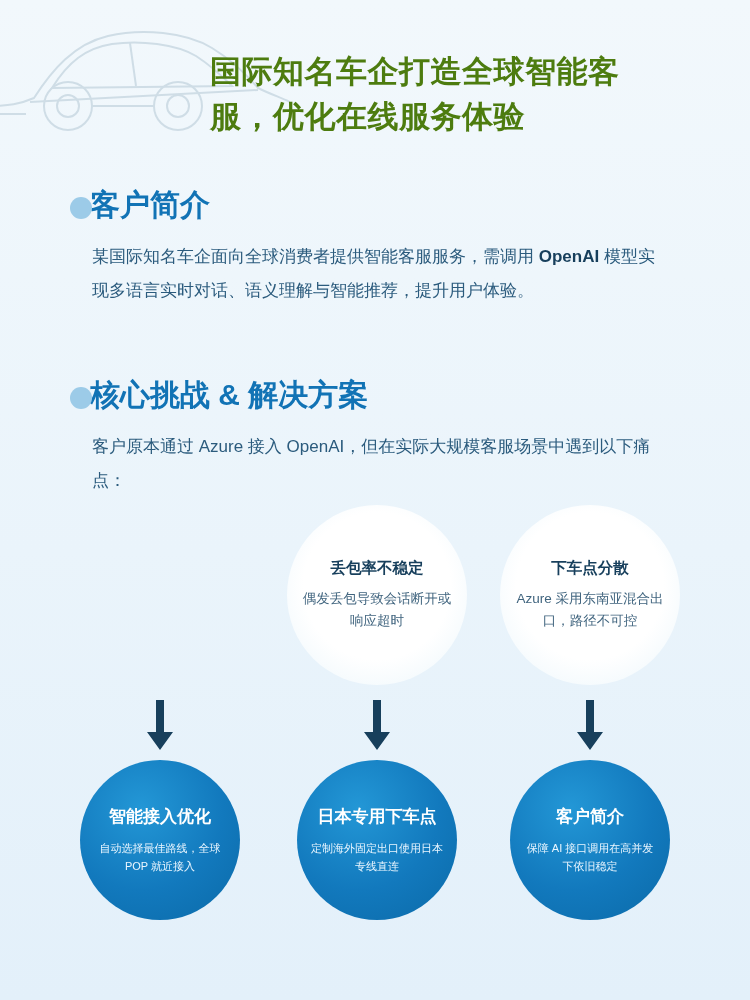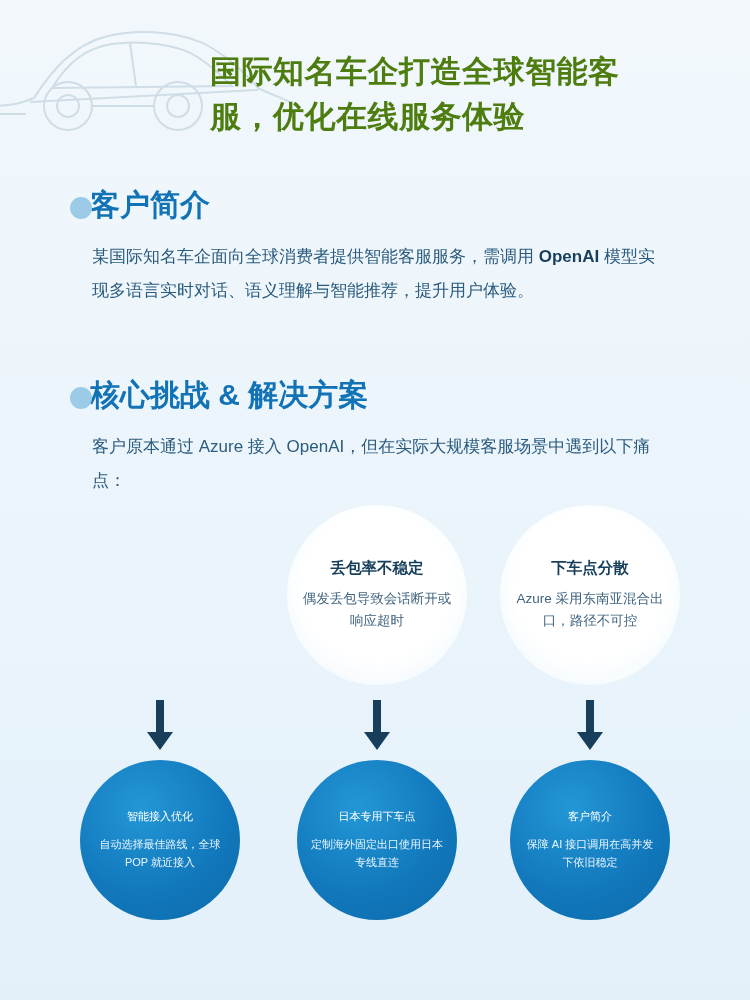--- a/index.html
+++ b/index.html
@@ -144,22 +144,22 @@
     display: flex;
     flex-direction: column;
     align-items: center;
     justify-content: center;
     text-align: center;
     box-sizing: border-box;
     padding: 0 14px;
     color: #ffffff;
   }
   .solution-title {
-    font-size: 11px;
-    font-weight: normal;
+    font-size: 17px;
+    font-weight: bold;
     margin-bottom: 12px;
   }
   .solution-desc {
     font-size: 11px;
     line-height: 1.6;
     color: #eaf6ff;
   }
 </style>
 </head>
 <body>

